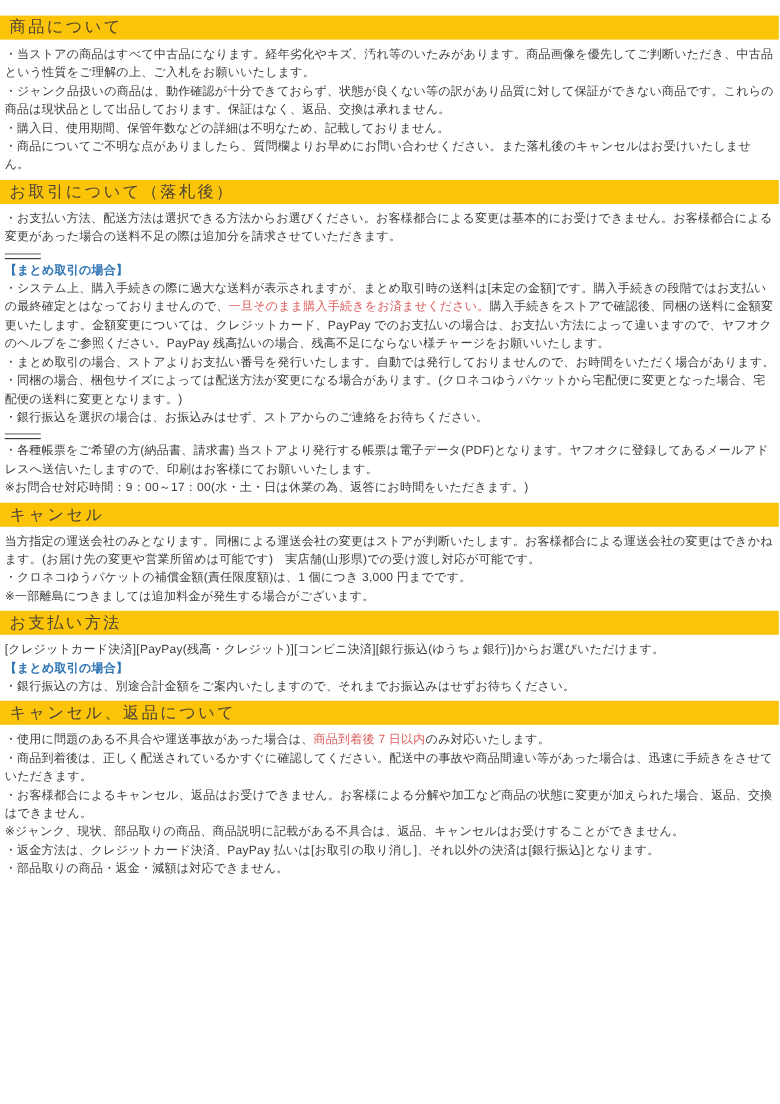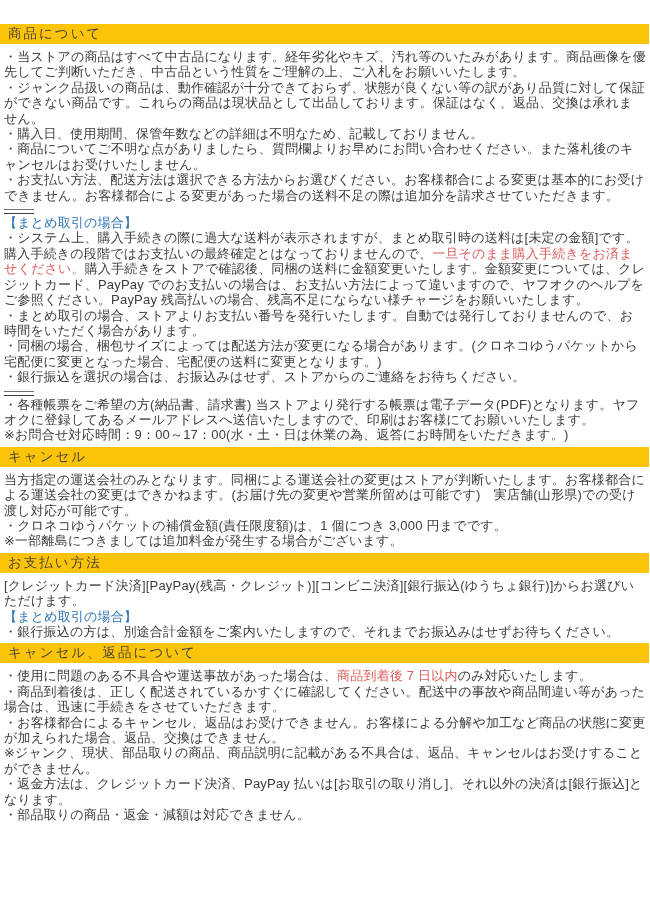--- a/index.html
+++ b/index.html
@@ -13,66 +13,67 @@
   html,body{margin:0;padding:0;}
   body{
     width:650px;height:920px;
     background:var(--page-bg);
     font-family:"Liberation Sans","DejaVu Sans",sans-serif;
     color:var(--body-text);
     overflow:hidden;
   }
   .doc{
     width:650px;height:920px;
-    padding-top:20px;
+    padding-top:9px;
     box-sizing:border-box;
     border-radius:24px;
   }
   .section-header{
     background:var(--header-bg);
     color:var(--header-text);
     font-size:13.5px;
     line-height:16px;
     letter-spacing:2px;
     padding:2px 8px;
     margin:4px 0 5px 0;
     box-sizing:border-box;
     width:649px;
   }
   .para{
     margin:0;
     padding:0 4px 0 4px;
-    font-size:13px;
+    font-size:10px;
     line-height:15.4px;
     letter-spacing:0.2px;
     word-break:break-all;
   }
   .run{color:var(--body-text);}
   .run-red{color:var(--accent-red);}
-  .run-blue{color:var(--accent-blue);}
+  .run-blue{color:var(--accent-blue);font-weight:bold;}
   .sep{
     display:block;
     padding:0 4px;
     font-size:10px;
     line-height:12px;
     color:var(--body-text);
     text-decoration:underline;
     letter-spacing:0;
   }
 </style>
 </head>
 <body>
 
 <div class="doc">
   <div id="sections">
       <div class="section-header">商品について</div>
       <p class="para"><span class="run">・当ストアの商品はすべて中古品になります。経年劣化やキズ、汚れ等のいたみがあります。商品画像を優先してご判断いただき、中古品という性質をご理解の上、ご入札をお願いいたします。</span></p>
       <p class="para"><span class="run">・ジャンク品扱いの商品は、動作確認が十分できておらず、状態が良くない等の訳があり品質に対して保証ができない商品です。これらの商品は現状品として出品しております。保証はなく、返品、交換は承れません。</span></p>
       <p class="para"><span class="run">・購入日、使用期間、保管年数などの詳細は不明なため、記載しておりません。</span></p>
       <p class="para"><span class="run">・商品についてご不明な点がありましたら、質問欄よりお早めにお問い合わせください。また落札後のキャンセルはお受けいたしません。</span></p>
+      <div class="section-header">お取引について（落札後）</div>
       <p class="para"><span class="run">・お支払い方法、配送方法は選択できる方法からお選びください。お客様都合による変更は基本的にお受けできません。お客様都合による変更があった場合の送料不足の際は追加分を請求させていただきます。</span></p>
       <span class="sep">―――</span>
       <p class="para"><span class="run run-blue">【まとめ取引の場合】</span></p>
       <p class="para"><span class="run">・システム上、購入手続きの際に過大な送料が表示されますが、まとめ取引時の送料は[未定の金額]です。購入手続きの段階ではお支払いの最終確定とはなっておりませんので、</span><span class="run run-red">一旦そのまま購入手続きをお済ませください。</span><span class="run">購入手続きをストアで確認後、同梱の送料に金額変更いたします。金額変更については、クレジットカード、PayPay でのお支払いの場合は、お支払い方法によって違いますので、ヤフオクのヘルプをご参照ください。PayPay 残高払いの場合、残高不足にならない様チャージをお願いいたします。</span></p>
       <p class="para"><span class="run">・まとめ取引の場合、ストアよりお支払い番号を発行いたします。自動では発行しておりませんので、お時間をいただく場合があります。</span></p>
       <p class="para"><span class="run">・同梱の場合、梱包サイズによっては配送方法が変更になる場合があります。(クロネコゆうパケットから宅配便に変更となった場合、宅配便の送料に変更となります。)</span></p>
       <p class="para"><span class="run">・銀行振込を選択の場合は、お振込みはせず、ストアからのご連絡をお待ちください。</span></p>
       <span class="sep">―――</span>
       <p class="para"><span class="run">・各種帳票をご希望の方(納品書、請求書) 当ストアより発行する帳票は電子データ(PDF)となります。ヤフオクに登録してあるメールアドレスへ送信いたしますので、印刷はお客様にてお願いいたします。</span></p>
       <p class="para"><span class="run">※お問合せ対応時間：9：00～17：00(水・土・日は休業の為、返答にお時間をいただきます。)</span></p>

